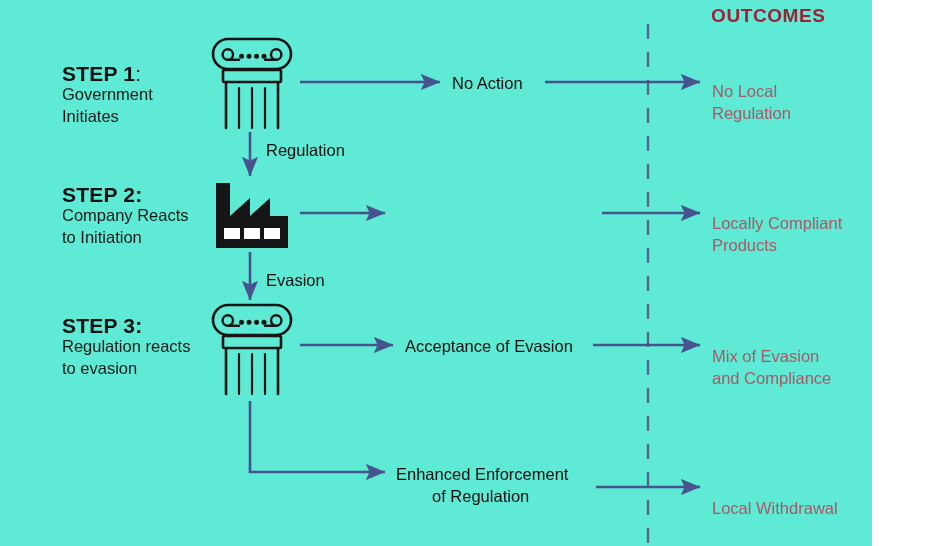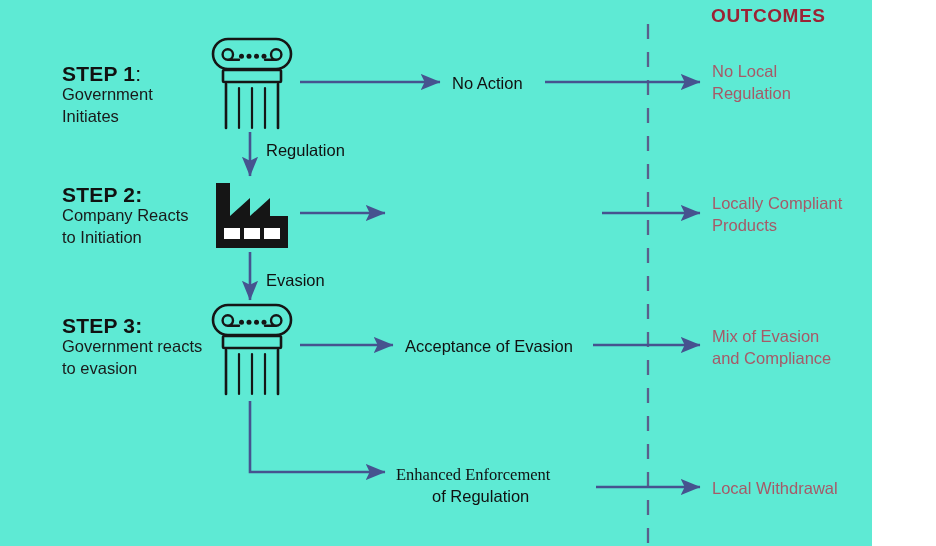--- a/index.html
+++ b/index.html
@@ -49,20 +49,21 @@
     text-align: right;
   }
   .branch-label {
     font-size: 16.5px;
     color: #111111;
   }
   .outcome {
     font-size: 16.5px;
     color: #a65a68;
     line-height: 1.38;
+    margin-top: 20px;
   }
   .outcomes-title {
     font-size: 19px;
     font-weight: bold;
     color: #9b2335;
     letter-spacing: 0.6px;
   }
 </style>
 </head>
 <body>
@@ -156,32 +157,32 @@
 
   <div class="txt step-head" style="left:62px; top:60px;"><span>STEP 1</span><span class="colon-light">:</span></div>
   <div class="txt step-sub" style="left:62px; top:84px;text-align:center;">Government</div>
   <div class="txt step-sub" style="left:62px; top:106px;">Initiates</div>
 
   <div class="txt step-head" style="left:62px; top:181px;"><span>STEP 2</span><span>:</span></div>
   <div class="txt step-sub" style="left:62px; top:205px;">Company Reacts</div>
   <div class="txt step-sub" style="left:62px; top:227px;">to Initiation</div>
 
   <div class="txt step-head" style="left:62px; top:312px;"><span>STEP 3</span><span>:</span></div>
-  <div class="txt step-sub" style="left:62px; top:336px;">Government reacts</div>
+  <div class="txt step-sub" style="left:62px; top:336px;">Regulation reacts</div>
   <div class="txt step-sub" style="left:62px; top:358px;">to evasion</div>
 
   <div class="txt branch-label" style="left:266px; top:140px;">Regulation</div>
   <div class="txt branch-label" style="left:266px; top:270px;">Evasion</div>
 
   <div class="txt mid-label" style="left:452px; top:73px;">No Action</div>
 
 
   <div class="txt mid-label" style="left:405px; top:336px;">Acceptance of Evasion</div>
 
-  <div class="txt mid-label" style="left:396px; top:464px;font-family:Liberation Serif, serif;">Enhanced Enforcement</div>
+  <div class="txt mid-label" style="left:396px; top:464px;">Enhanced Enforcement</div>
   <div class="txt mid-label" style="left:432px; top:486px;">of Regulation</div>
 
   <div class="txt outcome" style="left:712px; top:60px;">No Local</div>
   <div class="txt outcome" style="left:712px; top:82px;">Regulation</div>
 
   <div class="txt outcome" style="left:712px; top:192px;">Locally Compliant</div>
   <div class="txt outcome" style="left:712px; top:214px;">Products</div>
 
   <div class="txt outcome" style="left:712px; top:325px;">Mix of Evasion</div>
   <div class="txt outcome" style="left:712px; top:347px;">and Compliance</div>

